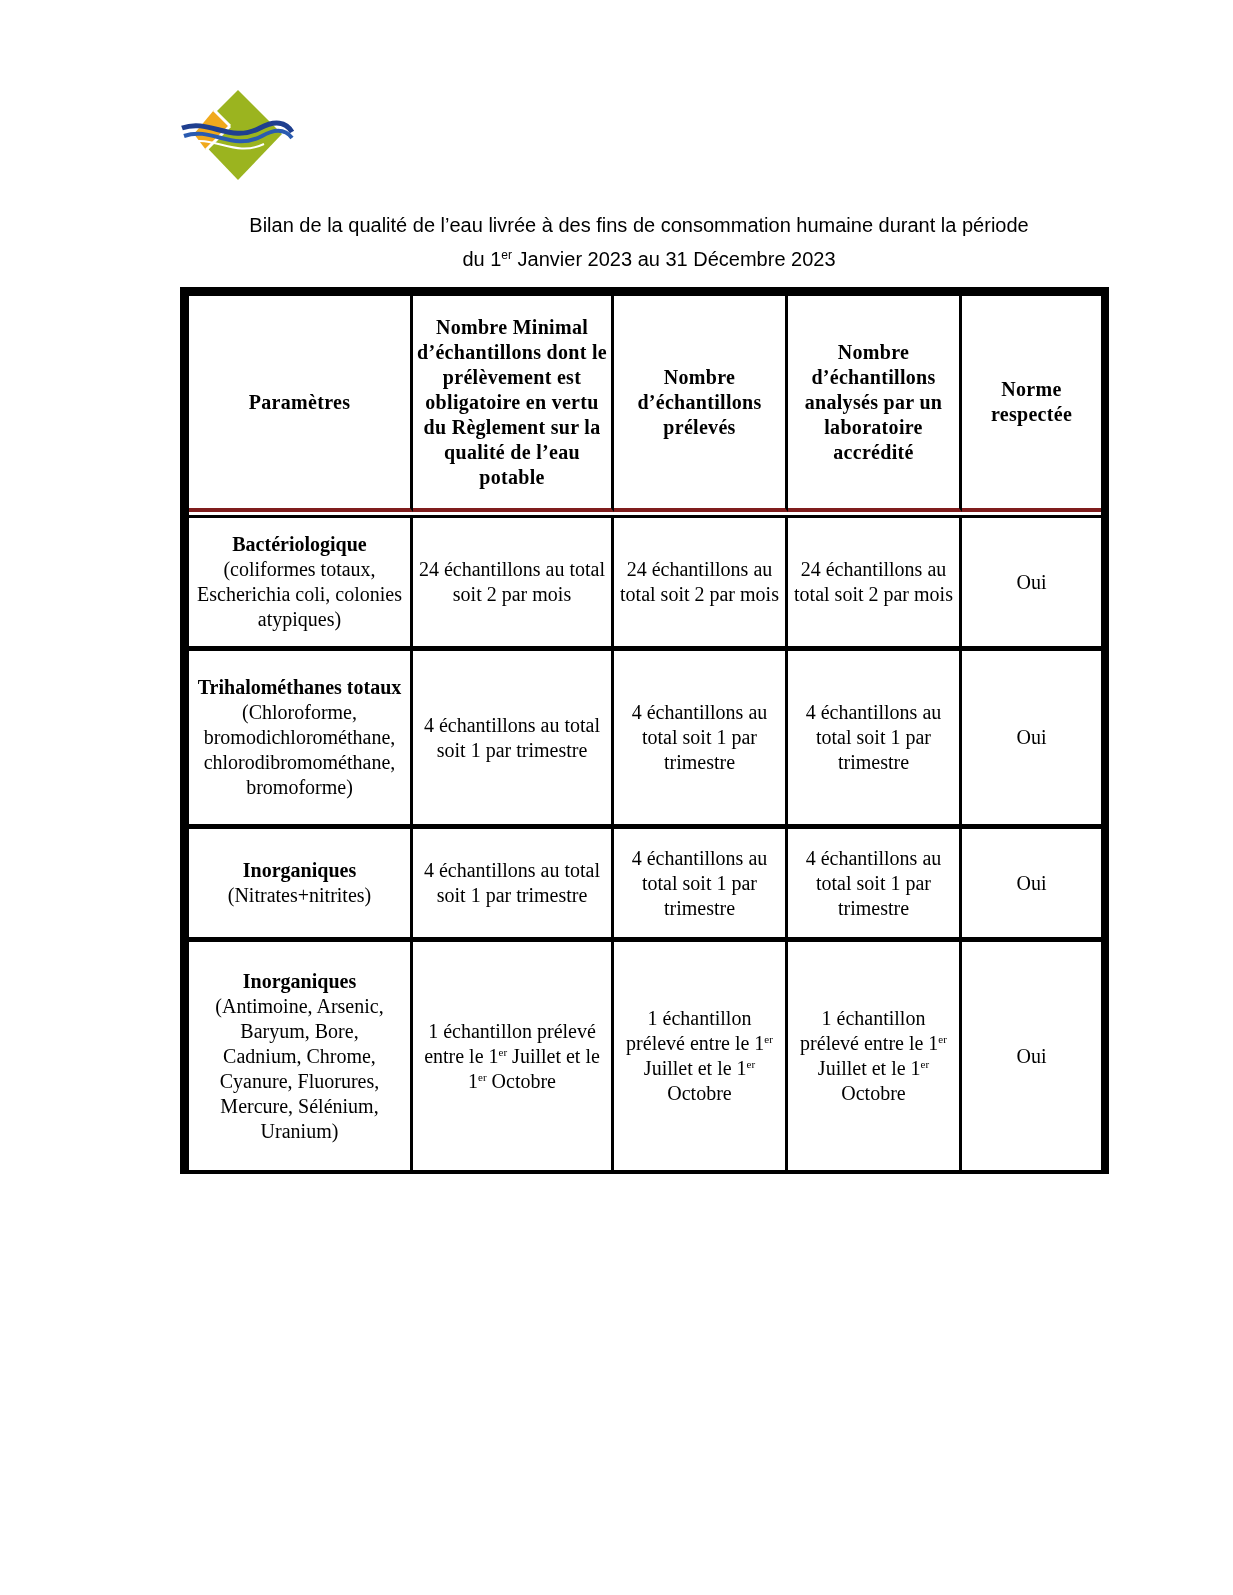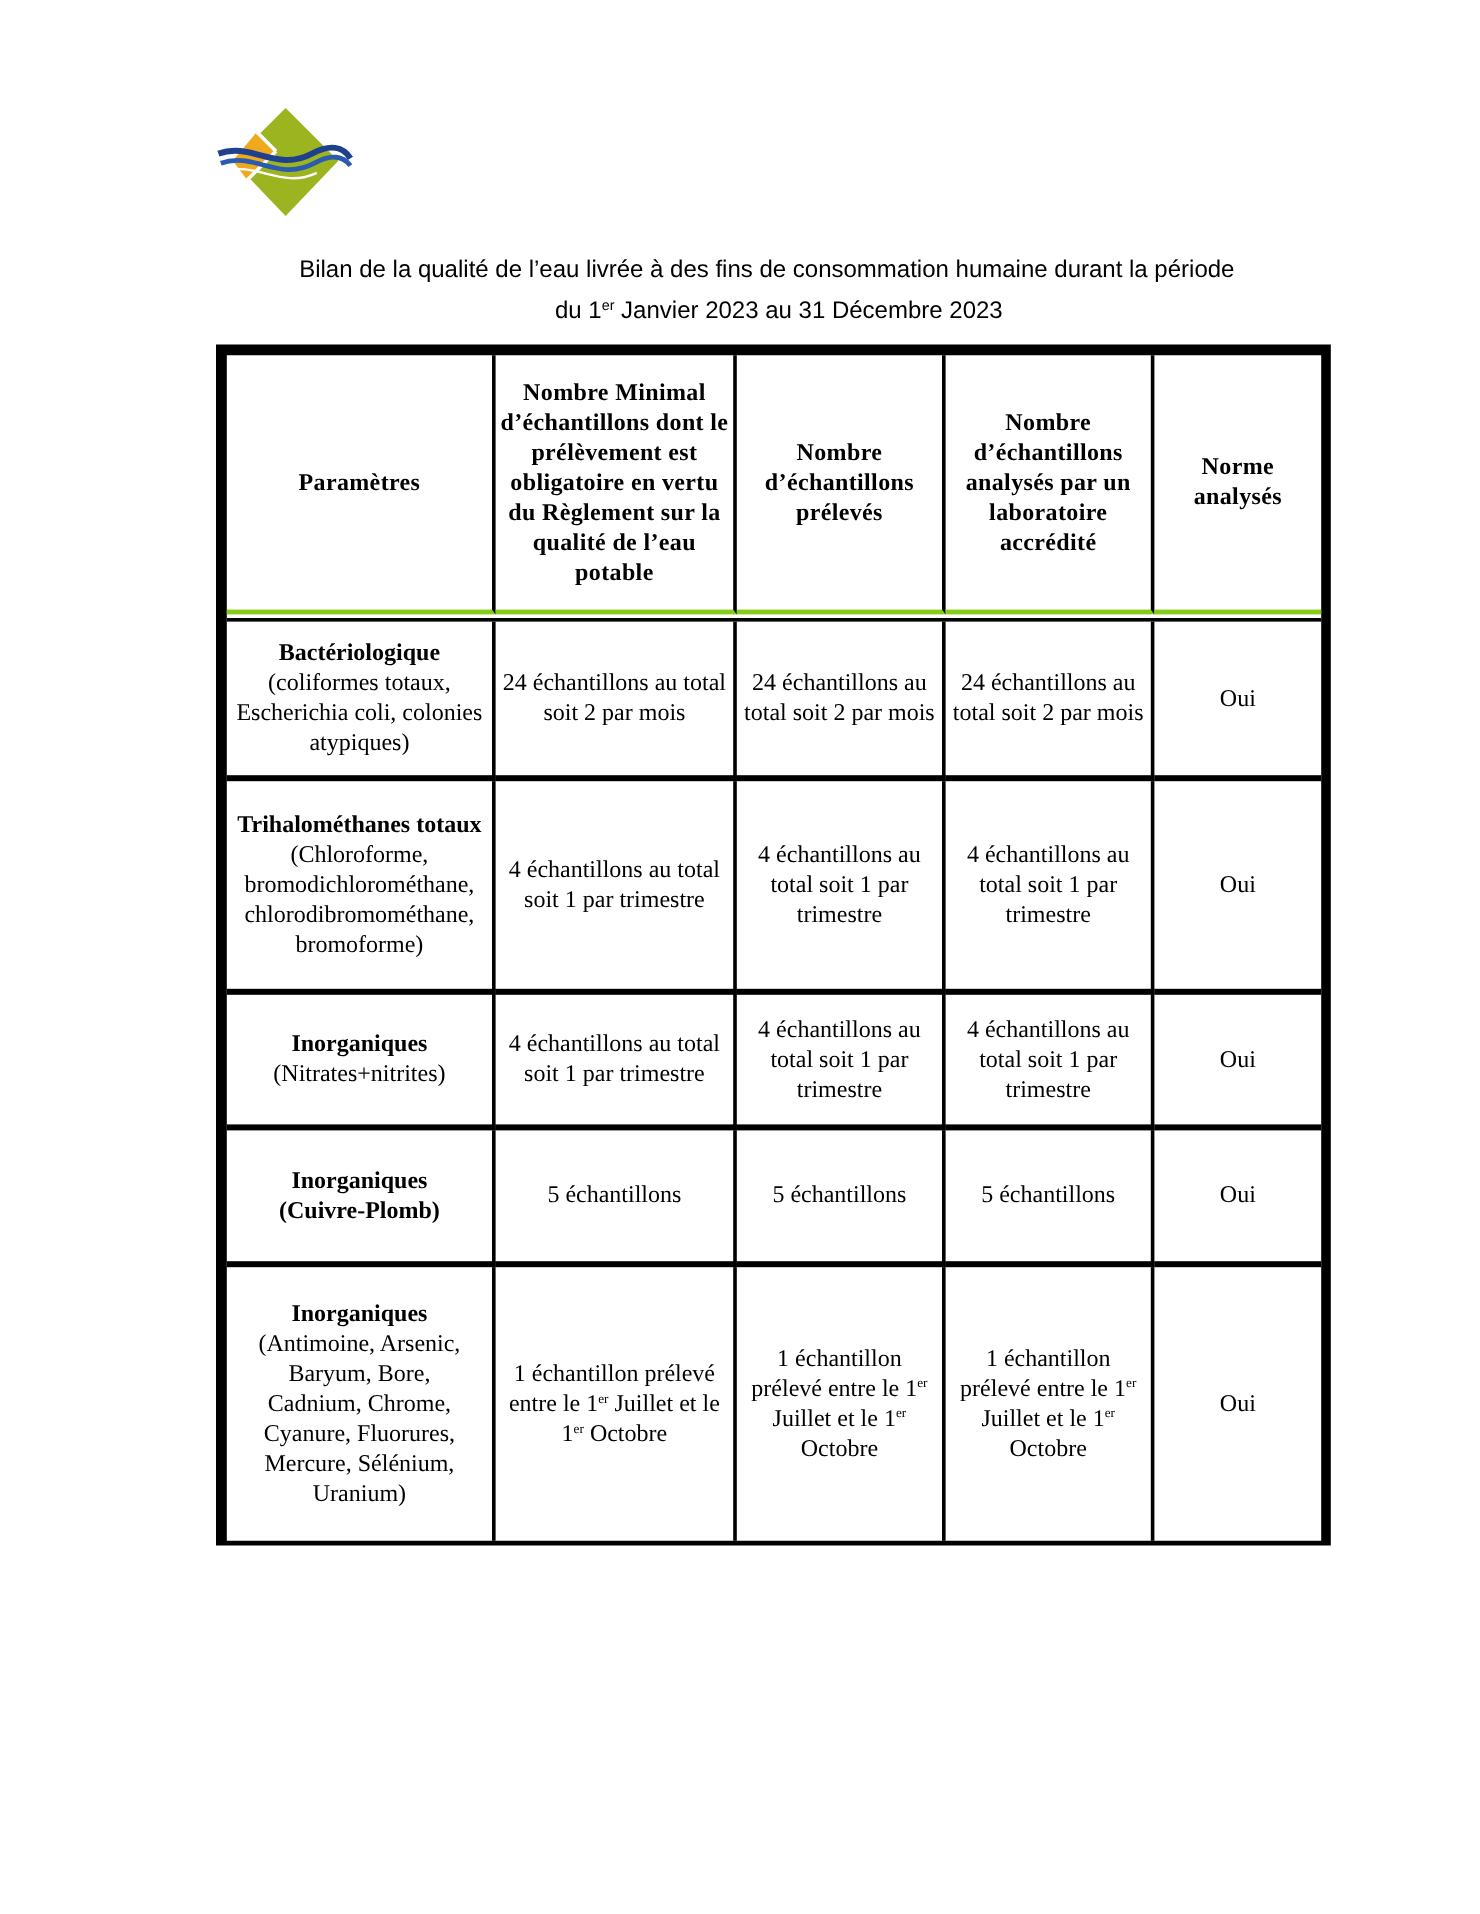--- a/index.html
+++ b/index.html
@@ -33,21 +33,21 @@
     table.bilan td, table.bilan th {
       border-right: 3px solid #000;
       border-bottom: 5px solid #000;
       text-align: center; vertical-align: middle;
       padding: 0 4px;
       font-size: 20px; line-height: 25px;
     }
     table.bilan td:last-child, table.bilan th:last-child { border-right: none; }
     table.bilan tr:last-child td { border-bottom: none; }
     table.bilan th { font-weight: bold; letter-spacing: 0.3px; }
-    table.bilan thead th { border-bottom: 4px solid #84cc16; height: 212px; }
+    table.bilan thead th { border-bottom: 4px solid #7f1d1d; height: 212px; }
     tr.spacer td { height: 3px; padding: 0; border-bottom: 3px solid #000; border-right: none; }
     .pname { font-weight: bold; }
     sup { font-size: 11px; vertical-align: 7px; line-height: 0; }
 
     col.c1 { width: 224px; }
     col.c2 { width: 201px; }
     col.c3 { width: 174px; }
     col.c4 { width: 174px; }
     col.c5 { width: 139px; }
 
@@ -83,21 +83,21 @@
       <col class="c3">
       <col class="c4">
       <col class="c5">
     </colgroup>
   <thead>
     <tr>
       <th>Paramètres</th>
       <th>Nombre Minimal d’échantillons dont le prélèvement est obligatoire en vertu du Règlement sur la qualité de l’eau potable</th>
       <th>Nombre d’échantillons prélevés</th>
       <th>Nombre d’échantillons analysés par un laboratoire accrédité</th>
-      <th>Norme analysés</th>
+      <th>Norme respectée</th>
     </tr>
   </thead>
   <tbody>
     <tr class="spacer">
         <td colspan="5"></td>
       </tr>
 
     <tr class="r1">
       <td><span class="pname">Bactériologique</span><br><span>(coliformes totaux, Escherichia coli, colonies atypiques)</span></td>
       <td>24 échantillons au total soit 2 par mois</td>
@@ -116,27 +116,20 @@
     </tr>
 
     <tr class="r4">
       <td><span class="pname">Inorganiques</span><br><span>(Nitrates+nitrites)</span></td>
       <td>4 échantillons au total soit 1 par trimestre</td>
       <td>4 échantillons au total soit 1 par trimestre</td>
       <td>4 échantillons au total soit 1 par trimestre</td>
       <td>Oui</td>
     </tr>
 
-    <tr class="r5">
-      <td><span class="pname" style="display:inline-block;width:150px;">Inorganiques (Cuivre-Plomb)</span></td>
-      <td>5 échantillons</td>
-      <td>5 échantillons</td>
-      <td>5 échantillons</td>
-      <td>Oui</td>
-    </tr>
 
     <tr class="r6">
       <td><span class="pname">Inorganiques</span><br><span style="display:inline-block;width:185px;">(Antimoine, Arsenic, Baryum, Bore, Cadnium, Chrome, Cyanure, Fluorures, Mercure, Sélénium, Uranium)</span></td>
       <td><span>1 échantillon prélevé entre le 1</span><sup>er</sup><span> Juillet et le 1</span><sup>er</sup><span> Octobre</span></td>
       <td><span>1 échantillon prélevé entre le 1</span><sup>er</sup><span> Juillet et le 1</span><sup>er</sup><span> Octobre</span></td>
       <td><span>1 échantillon prélevé entre le 1</span><sup>er</sup><span> Juillet et le 1</span><sup>er</sup><span> Octobre</span></td>
       <td>Oui</td>
     </tr>
   </tbody>
 </table>

